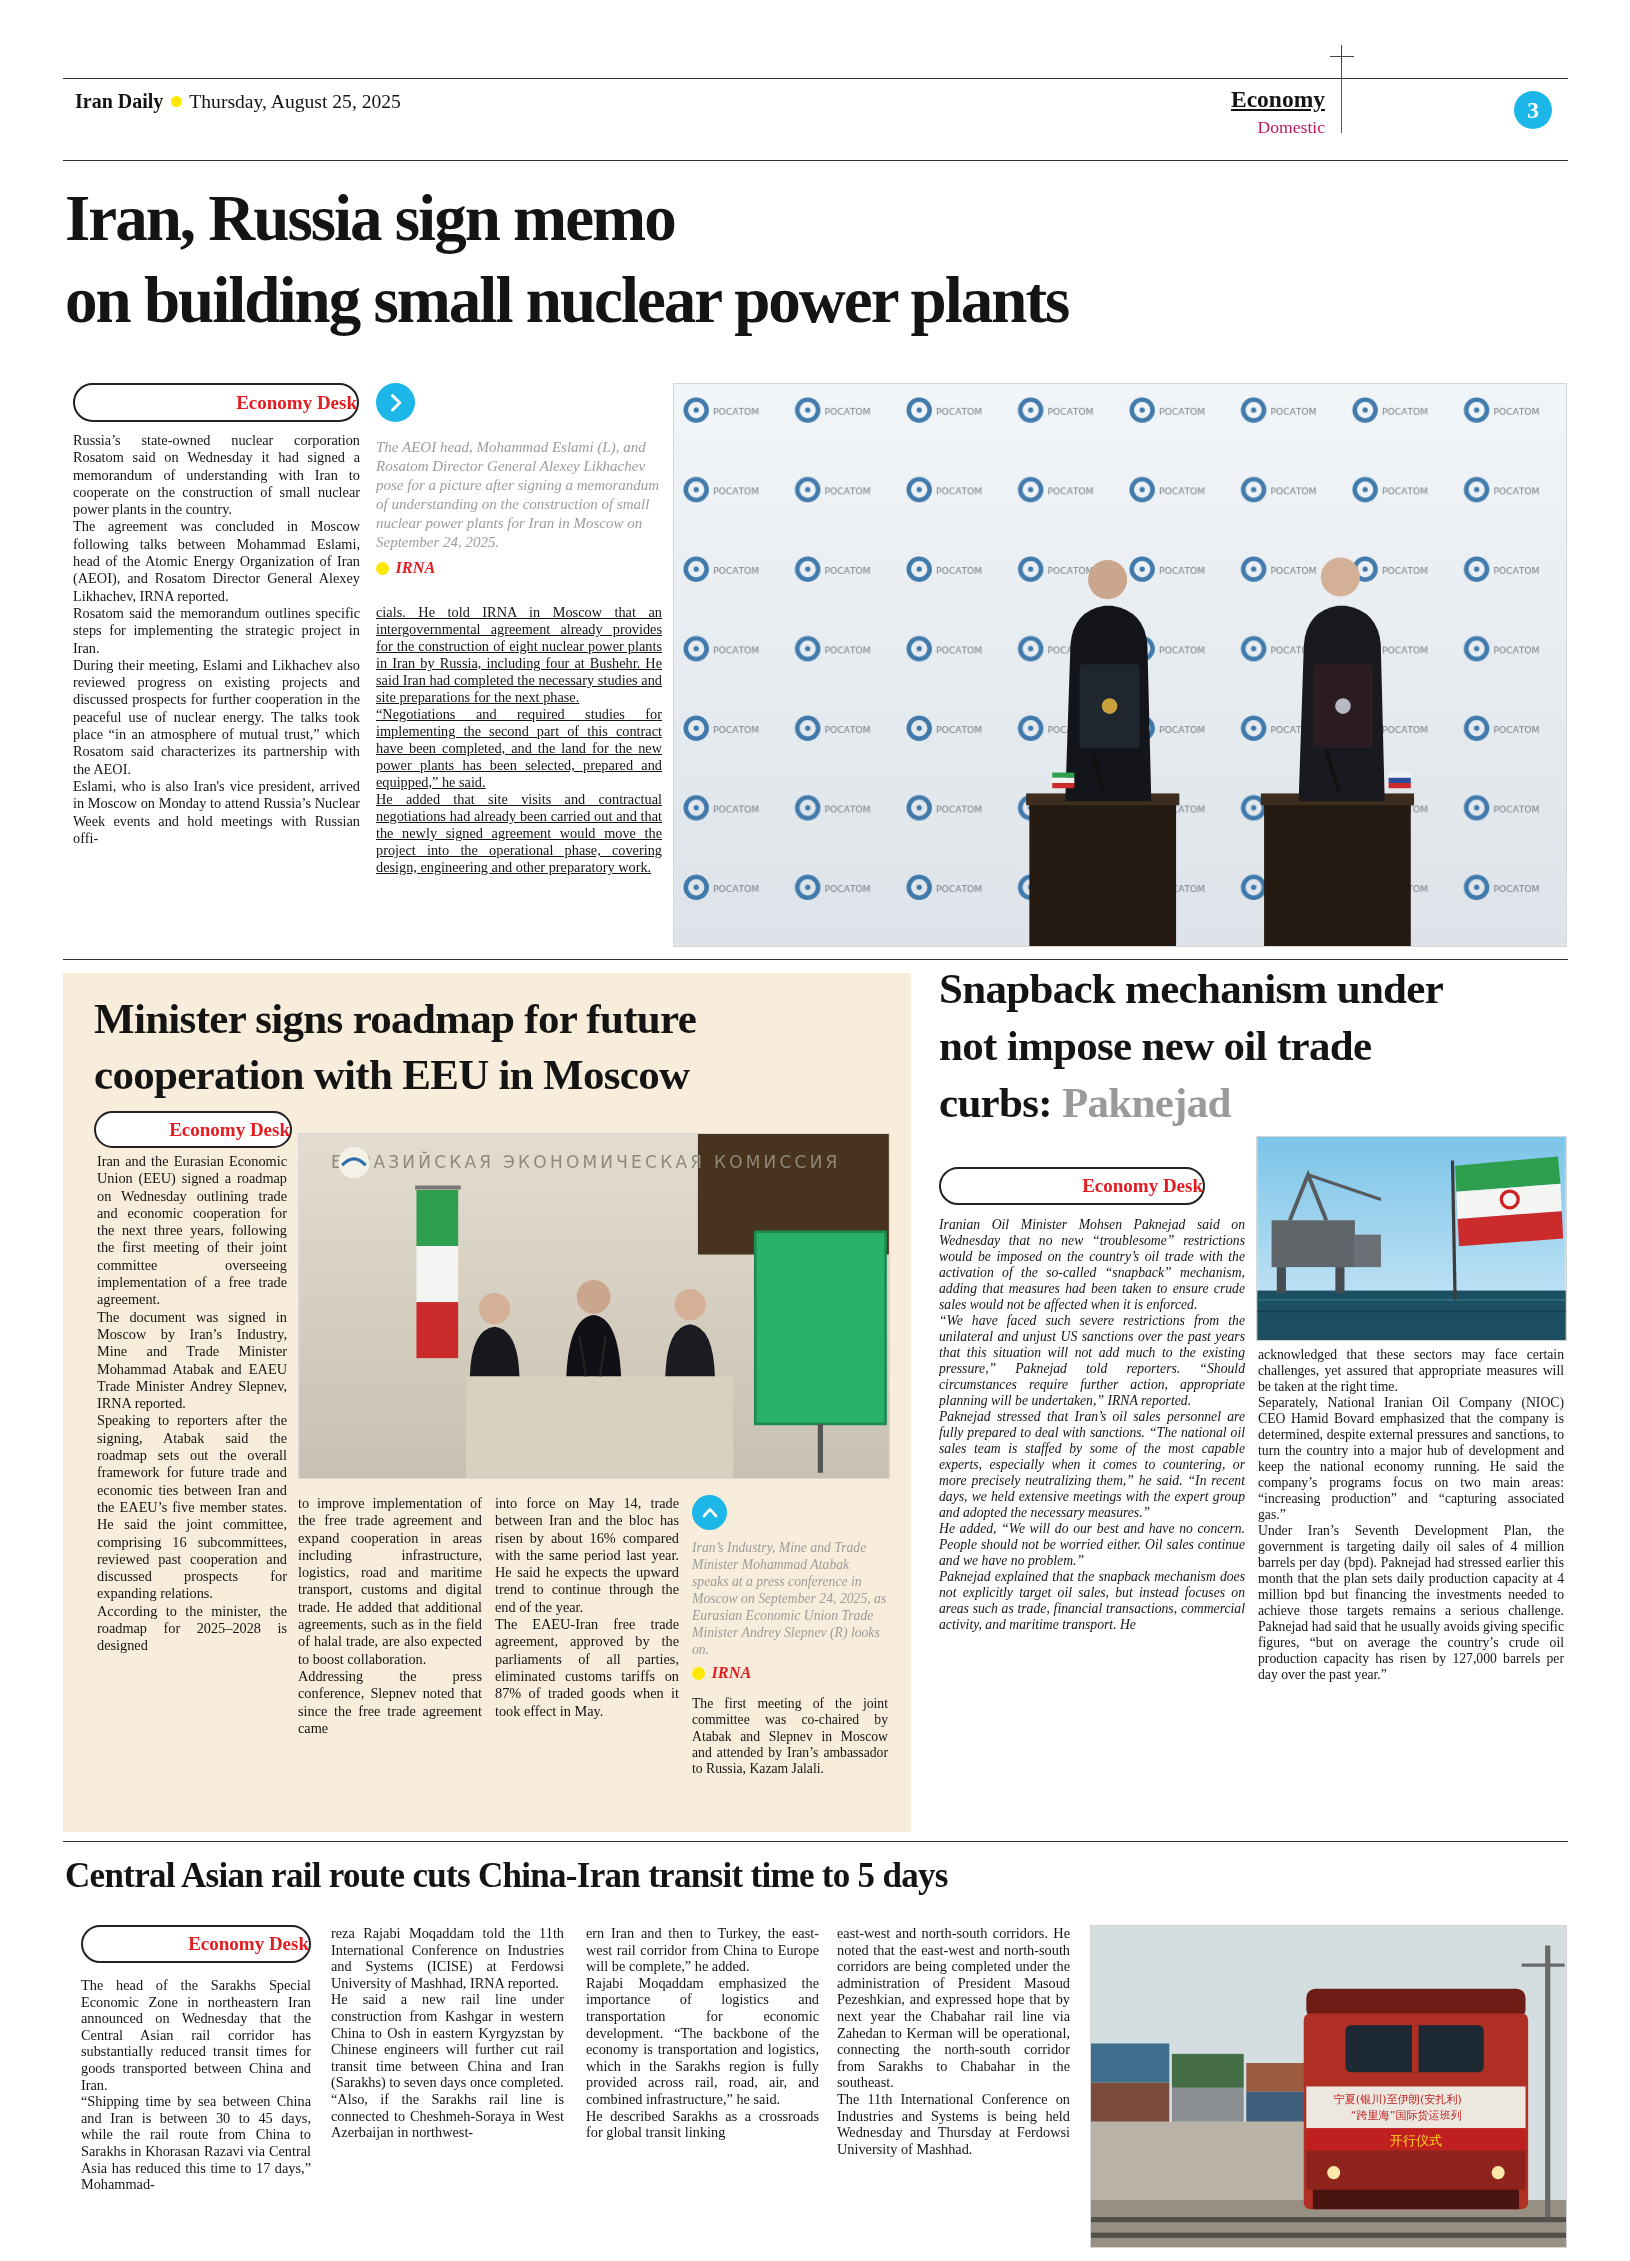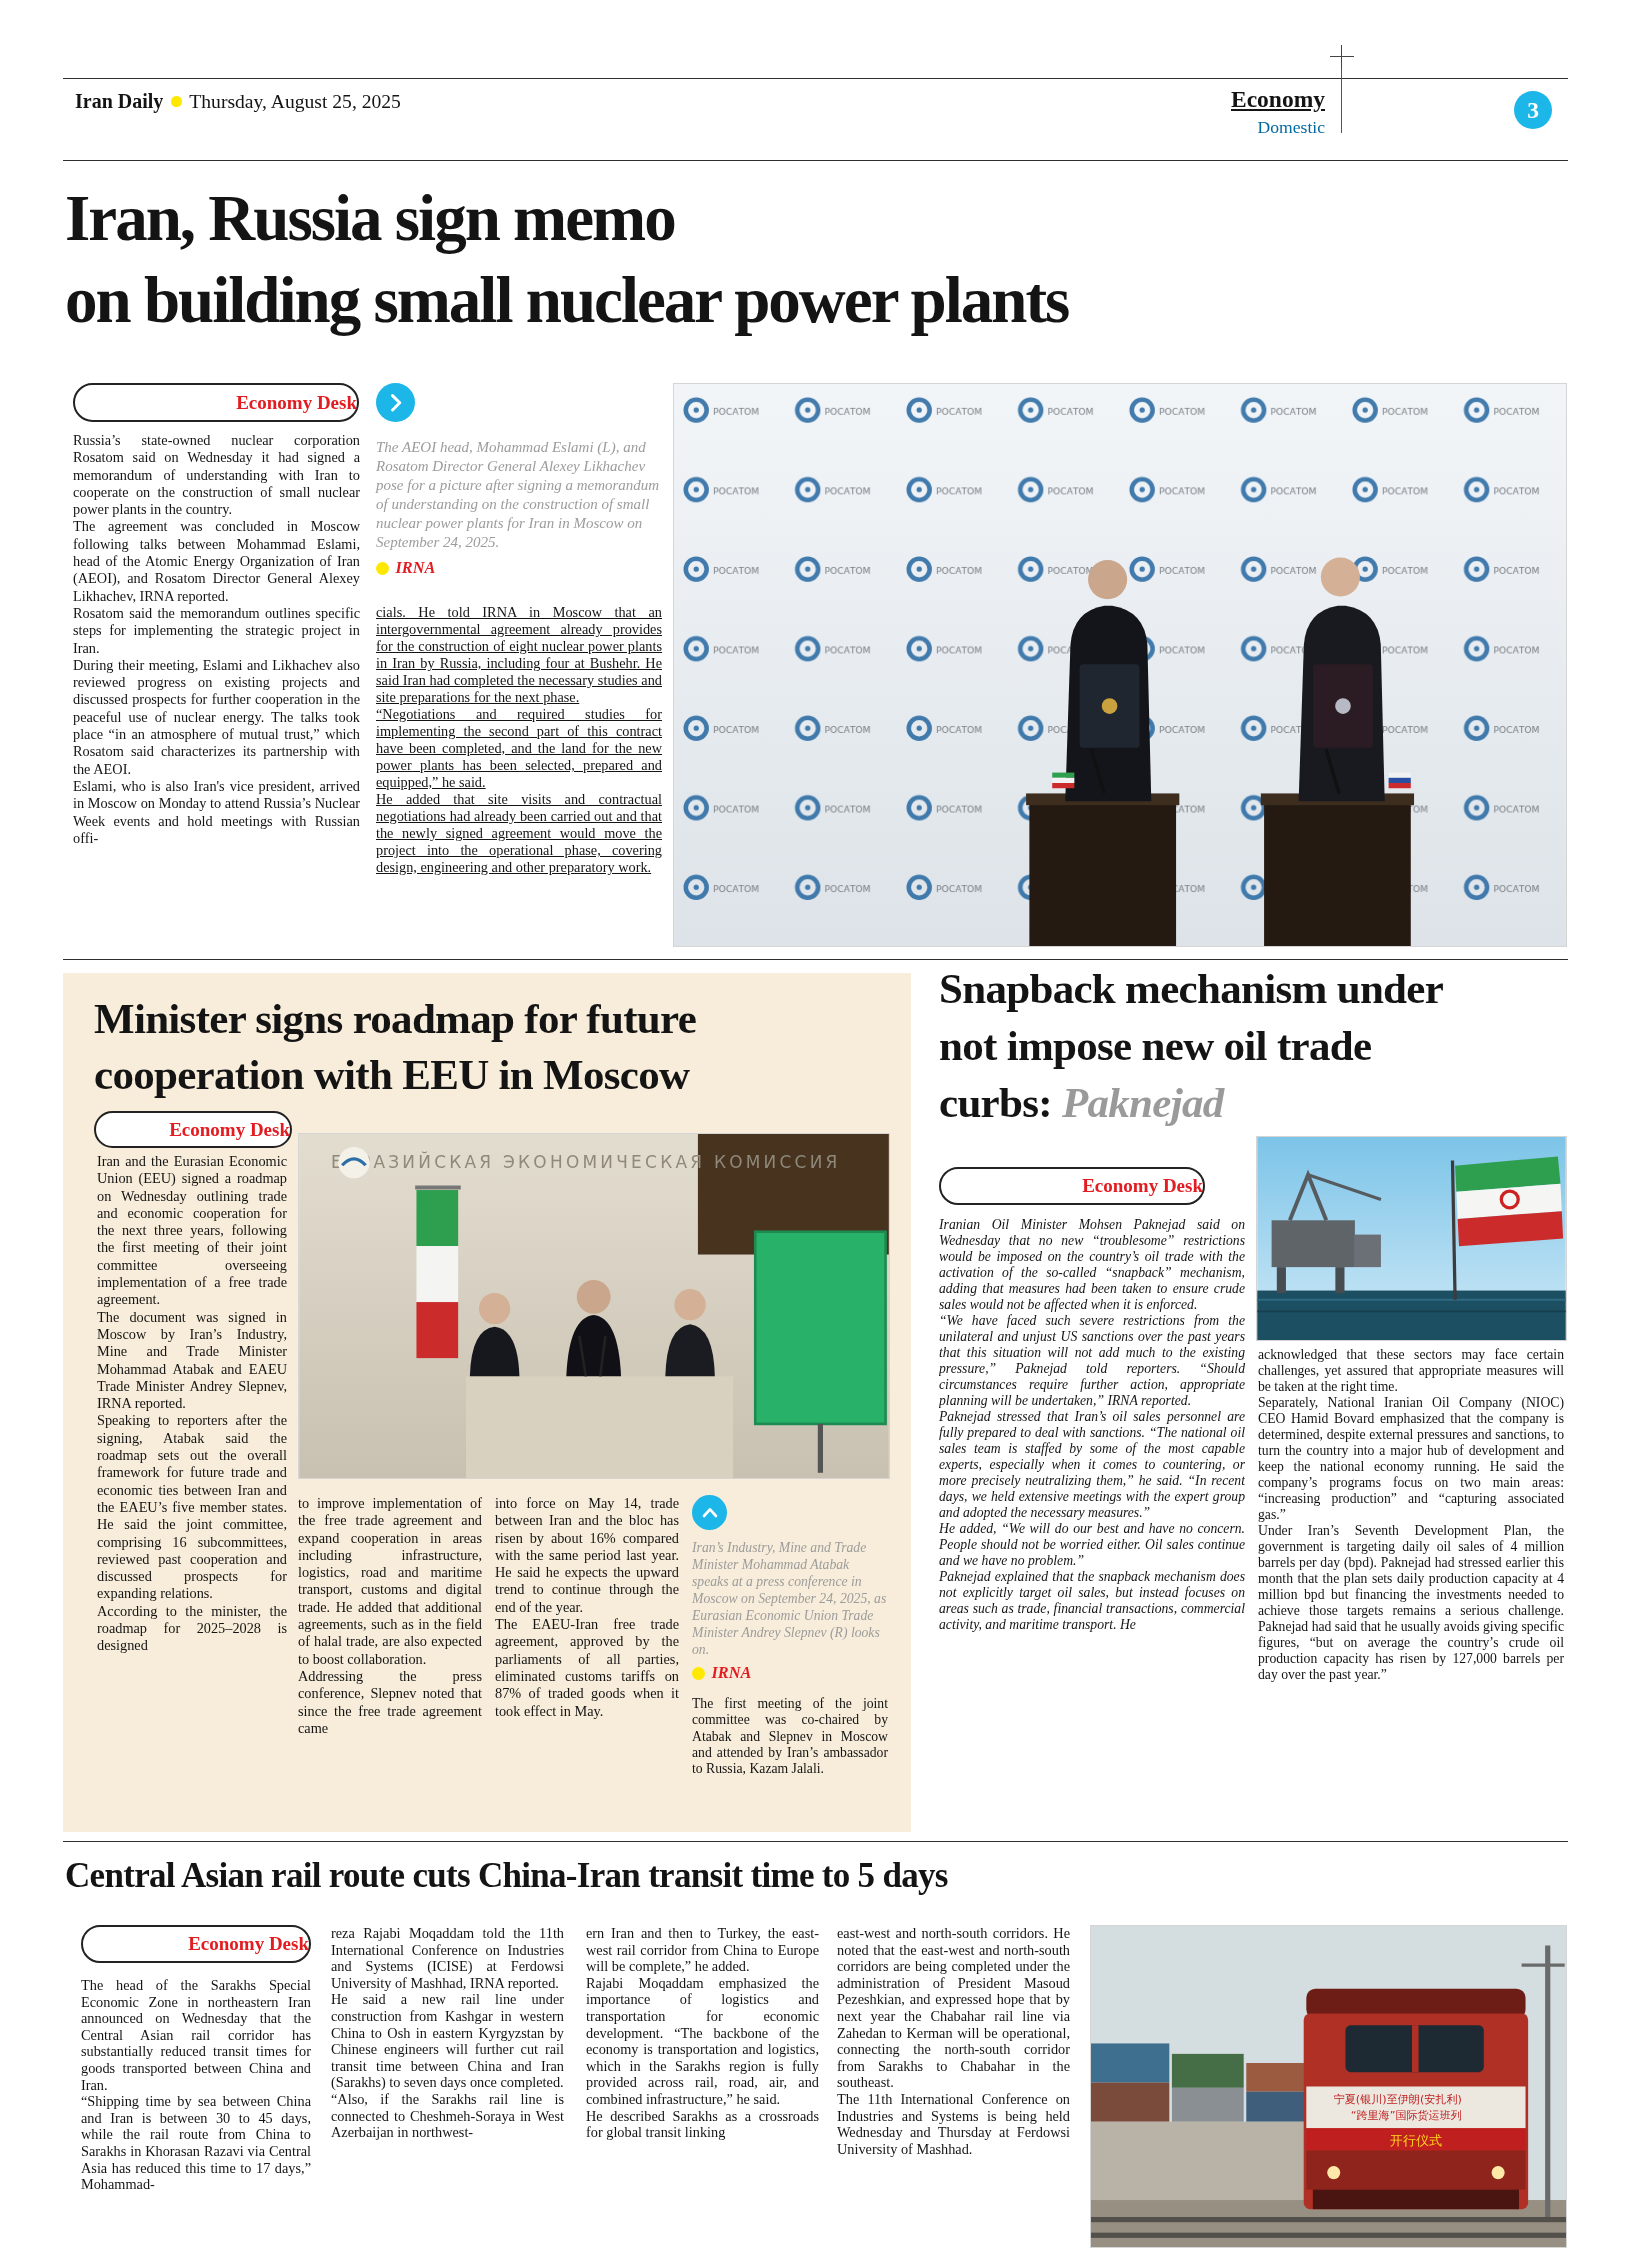--- a/index.html
+++ b/index.html
@@ -5,32 +5,32 @@
   html,body{margin:0;padding:0;background:#e9e9e9;}
   .page{position:relative;width:1630px;height:2261px;background:#ffffff;overflow:hidden;
         font-family:"Liberation Serif", serif;color:#141414;}
   .rule{position:absolute;background:#2e2e2e;height:1.3px;}
   
   .masthead-row{position:absolute;left:63px;top:90px;display:flex;align-items:center;gap:7.8px;margin-left:12px;}
   .masthead{font-weight:bold;font-size:20px;}
   .m-dot{width:10.4px;height:10.4px;border-radius:50%;background:#ffe800;}
   .m-date{font-size:19.6px;}
   .sec-economy{position:absolute;right:305px;top:86px;font-size:23.5px;font-weight:bold;text-decoration:underline;}
-  .sec-domestic{position:absolute;right:305px;top:117px;font-size:17.6px;color:#0369a1;}
+  .sec-domestic{position:absolute;right:305px;top:117px;font-size:17.6px;color:#be185d;}
   .vline{position:absolute;left:1341px;top:52px;width:1.3px;height:81px;background:#555;}
   .plus-h{position:absolute;left:1330px;top:56px;width:23.5px;height:1.3px;background:#444;}
   .plus-v{position:absolute;left:1341px;top:45px;width:1.3px;height:23.5px;background:#444;}
   .page-circle{position:absolute;left:1514px;top:91px;width:38px;height:38px;border-radius:50%;
         background:#1db6e9;color:#fff;font-weight:bold;font-size:23.5px;display:flex;align-items:center;justify-content:center;}
   
   .h1{position:absolute;left:65px;top:177px;width:1434px;font-size:65px;line-height:82px;
       font-weight:bold;letter-spacing:-2px;}
   .h2line{font-size:43px;line-height:56px;font-weight:bold;letter-spacing:-0.7px;}
   .h3{position:absolute;left:939px;top:960px;width:646px;font-size:43px;line-height:57px;font-weight:bold;letter-spacing:-0.7px;}
-  .h3 .gray{color:#9a9a9a;font-style:italic;}
+  .h3 .gray{color:#9a9a9a;}
   .h4{position:absolute;left:65px;top:1856px;width:1148px;font-size:35px;line-height:39px;font-weight:bold;letter-spacing:-0.7px;}
   
   .badge{border:2px solid #222;border-radius:19.6px;background:#fff;display:flex;align-items:center;justify-content:flex-end;}
   .badge span{color:#e21c21;font-weight:bold;font-size:19px;}
   
   .coltext{white-space:pre-line;text-align:justify;font-size:14.3px;line-height:17.3px;overflow:hidden;}
   .caption{white-space:pre-line;color:#9c9c9c;font-style:italic;font-size:15px;line-height:19px;}
   .credit-row{display:flex;align-items:center;gap:6.5px;}
   .credit-dot{width:13px;height:13px;border-radius:50%;background:#ffe800;}
   .credit{color:#e21c21;font-weight:bold;font-style:italic;font-size:16.3px;}

